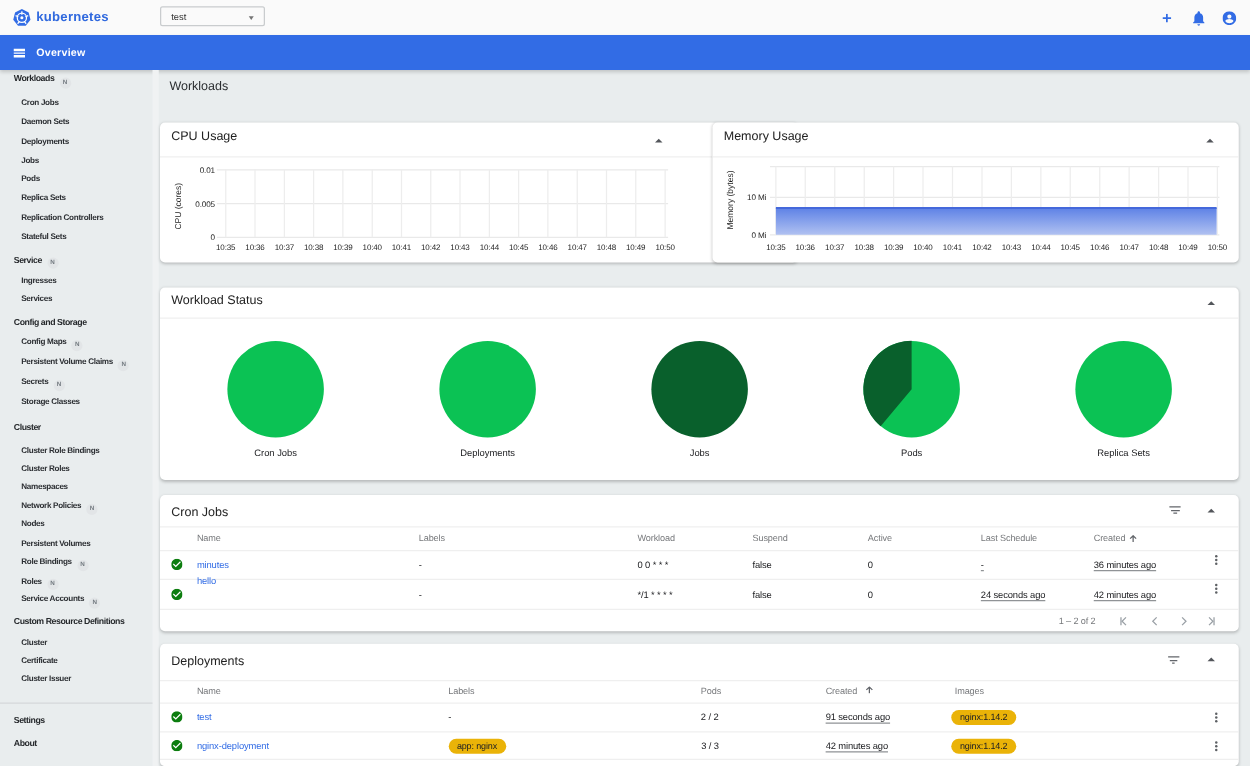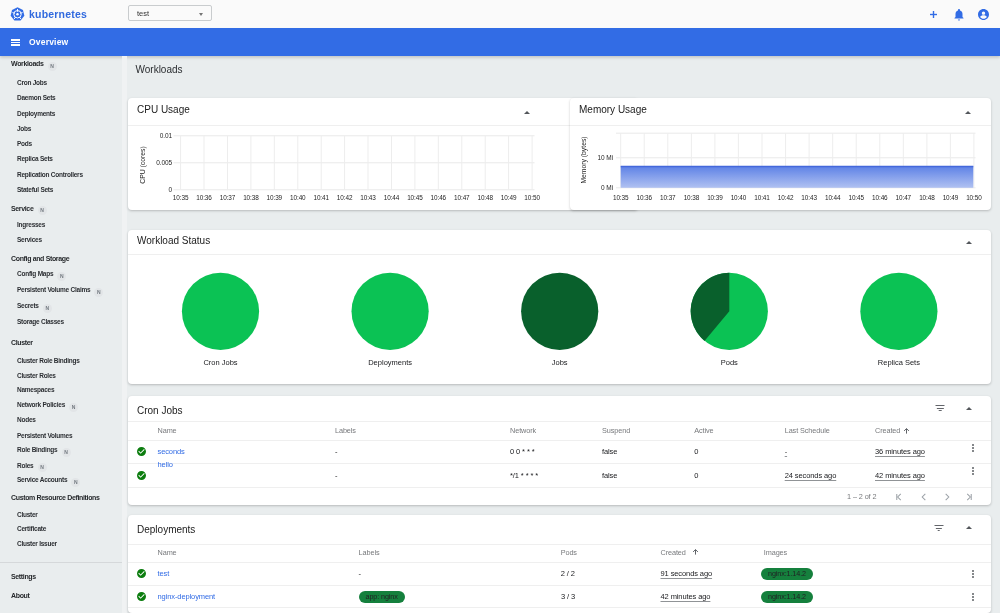--- a/index.html
+++ b/index.html
@@ -32,21 +32,21 @@
 .cdiv { position:absolute; left:0; width:100%; height:1px; background:#efefef; }
 .caret { position:absolute; width:0; height:0; border-left:3px solid transparent; border-right:3px solid transparent; border-bottom:3.2px solid #53565b; }
 .flt { position:absolute; width:9px; height:7px; }
 .flt i { position:absolute; left:50%; height:1.2px; background:#63666b; transform:translateX(-50%); }
 .flt i:nth-child(1){ top:0; width:9px; } .flt i:nth-child(2){ top:2.4px; width:6.3px; } .flt i:nth-child(3){ top:4.8px; width:2.6px; }
 
 .th { position:absolute; font-size:7.3px; letter-spacing:-0.1px; color:#77797c; white-space:nowrap; line-height:9px; }
 .td { position:absolute; font-size:7.5px; letter-spacing:-0.1px; color:#202124; white-space:nowrap; line-height:9px; }
 .lnk { color:#326ce5; }
 .un { text-decoration:underline; text-decoration-color:#909396; text-decoration-thickness:0.9px; text-underline-offset:1.5px; }
-.chip { position:absolute; height:12px; line-height:12px; padding:0 7px; background:#15803d; border-radius:6px; font-size:7.2px; letter-spacing:-0.1px; color:#202124; white-space:nowrap; }
+.chip { position:absolute; height:12px; line-height:12px; padding:0 7px; background:#eab308; border-radius:6px; font-size:7.2px; letter-spacing:-0.1px; color:#202124; white-space:nowrap; }
 .dots { position:absolute; width:2px; }
 .dots i { display:block; width:2px; height:2px; border-radius:50%; background:#5d6064; margin-bottom:0.9px; }
 .chk { position:absolute; width:9px; height:9px; }
 
 #whead { position:absolute; left:135.5px; top:64.5px; font-size:10px; color:#2b2e31; line-height:10px; }
 .pielab { position:absolute; font-size:7.5px; color:#202124; text-align:center; width:120px; line-height:9px; }
 </style>
 </head>
 <body>
 
@@ -267,34 +267,34 @@
   <div class="flt" style="left:807.8px;top:9.8px">
       <i></i>
       <i></i>
       <i></i>
     </div>
   <div class="caret" style="left:838px;top:11.2px"></div>
   <div class="cdiv" style="top:25.4px"></div>
   
   <div class="th" style="left:29.5px;top:30.4px">Name</div>
   <div class="th" style="left:207px;top:30.4px">Labels</div>
-  <div class="th" style="left:382px;top:30.4px">Network</div>
+  <div class="th" style="left:382px;top:30.4px">Workload</div>
   <div class="th" style="left:474px;top:30.4px">Suspend</div>
   <div class="th" style="left:566.3px;top:30.4px">Active</div>
   <div class="th" style="left:656.7px;top:30.4px">Last Schedule</div>
   <div class="th" style="left:747px;top:30.4px">Created</div>
   <svg class="abs" style="left:775px;top:32px" width="7" height="6" viewBox="0 0 7 6">
       <path d="M3.5 5.6 L3.5 0.7 M1.1 2.9 L3.5 0.6 L5.9 2.9" fill="none" stroke="#606368" stroke-width="1"></path>
     </svg>
   <div class="cdiv" style="top:44.3px"></div>
   
   <svg class="chk" style="left:8.5px;top:51.5px" viewBox="0 0 24 24">
       <path fill="#0c7d0f" d="M12 0C5.4 0 0 5.4 0 12s5.4 12 12 12 12-5.4 12-12S18.6 0 12 0zm-2.4 18L3.6 12l1.7-1.7 4.3 4.3 9.1-9.1L20.4 7.2 9.6 18z"></path>
     </svg>
-  <div class="td lnk" style="left:29.5px;top:51.9px">seconds</div>
+  <div class="td lnk" style="left:29.5px;top:51.9px">minutes</div>
   <div class="td" style="left:207px;top:51.9px">-</div>
   <div class="td" style="left:382px;top:51.9px">0 0 * * *</div>
   <div class="td" style="left:474px;top:51.9px">false</div>
   <div class="td" style="left:566.3px;top:51.9px">0</div>
   <div class="td un" style="left:656.7px;top:51.9px">-</div>
   <div class="td un" style="left:747px;top:51.9px">36 minutes ago</div>
   <div class="dots" style="left:844.2px;top:48.3px">
       <i></i>
       <i></i>
       <i></i>

